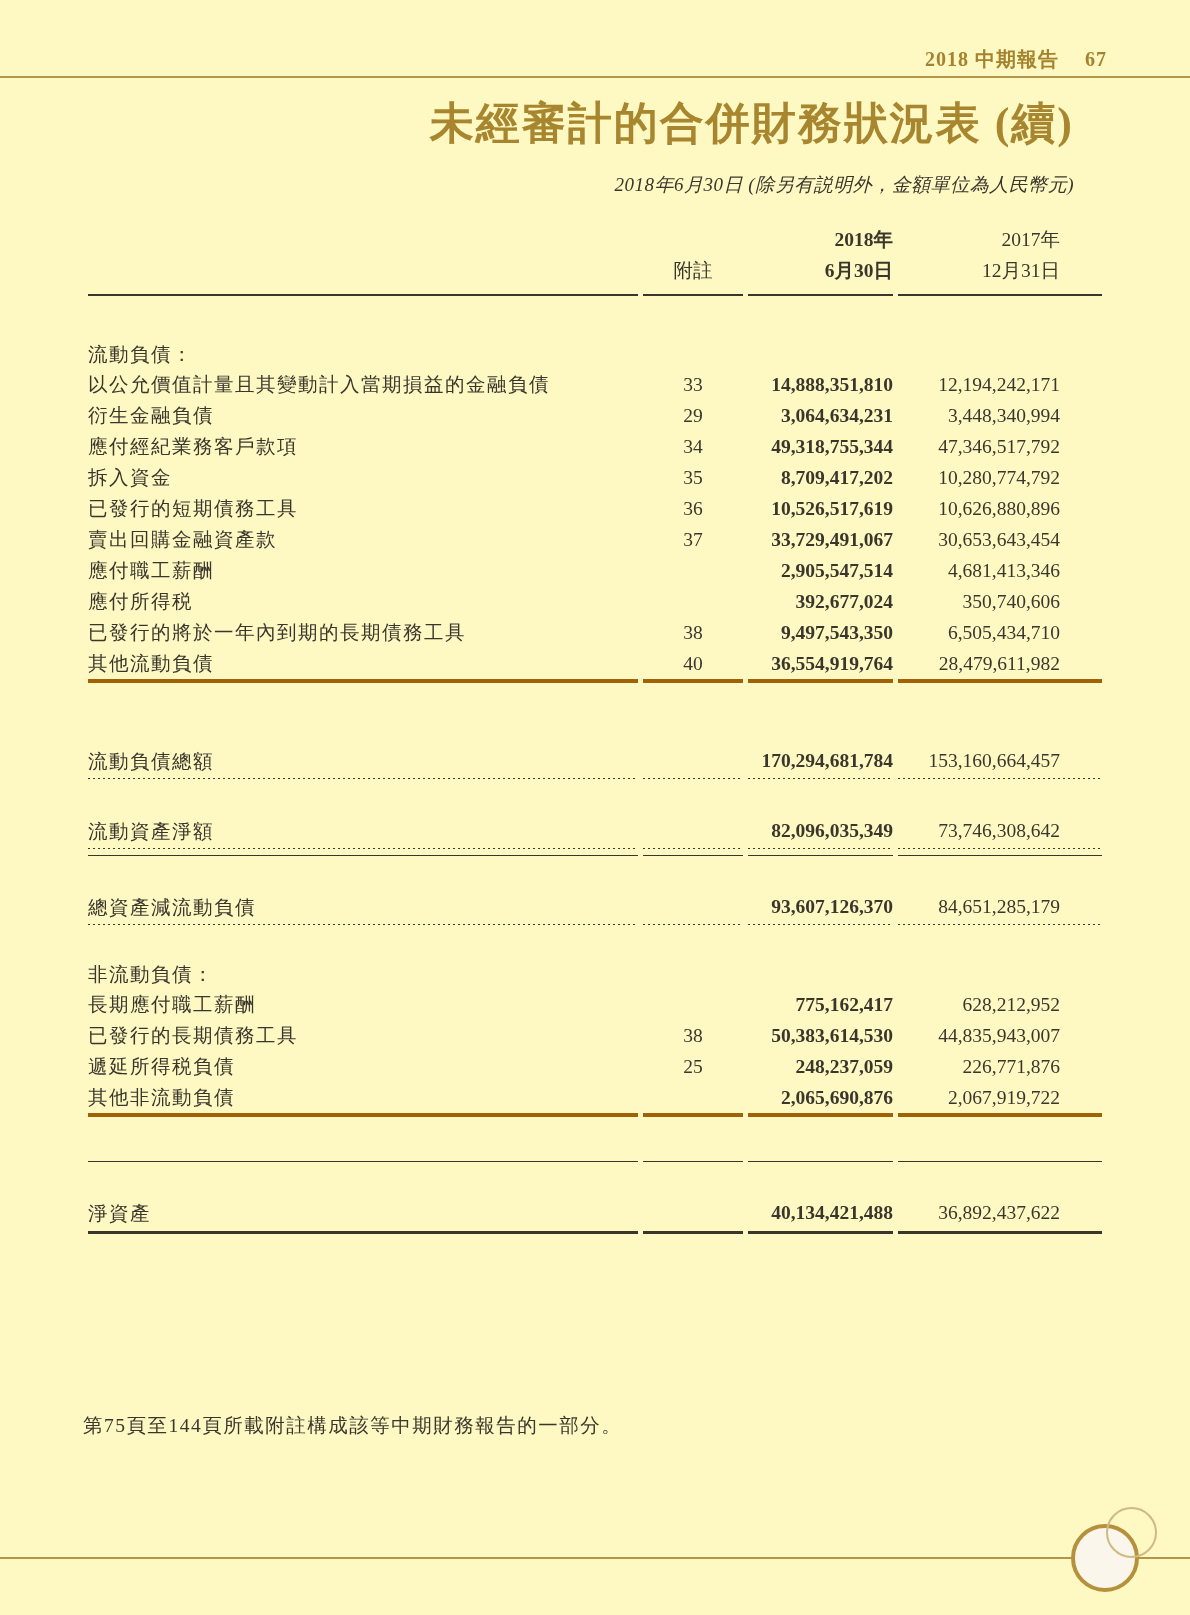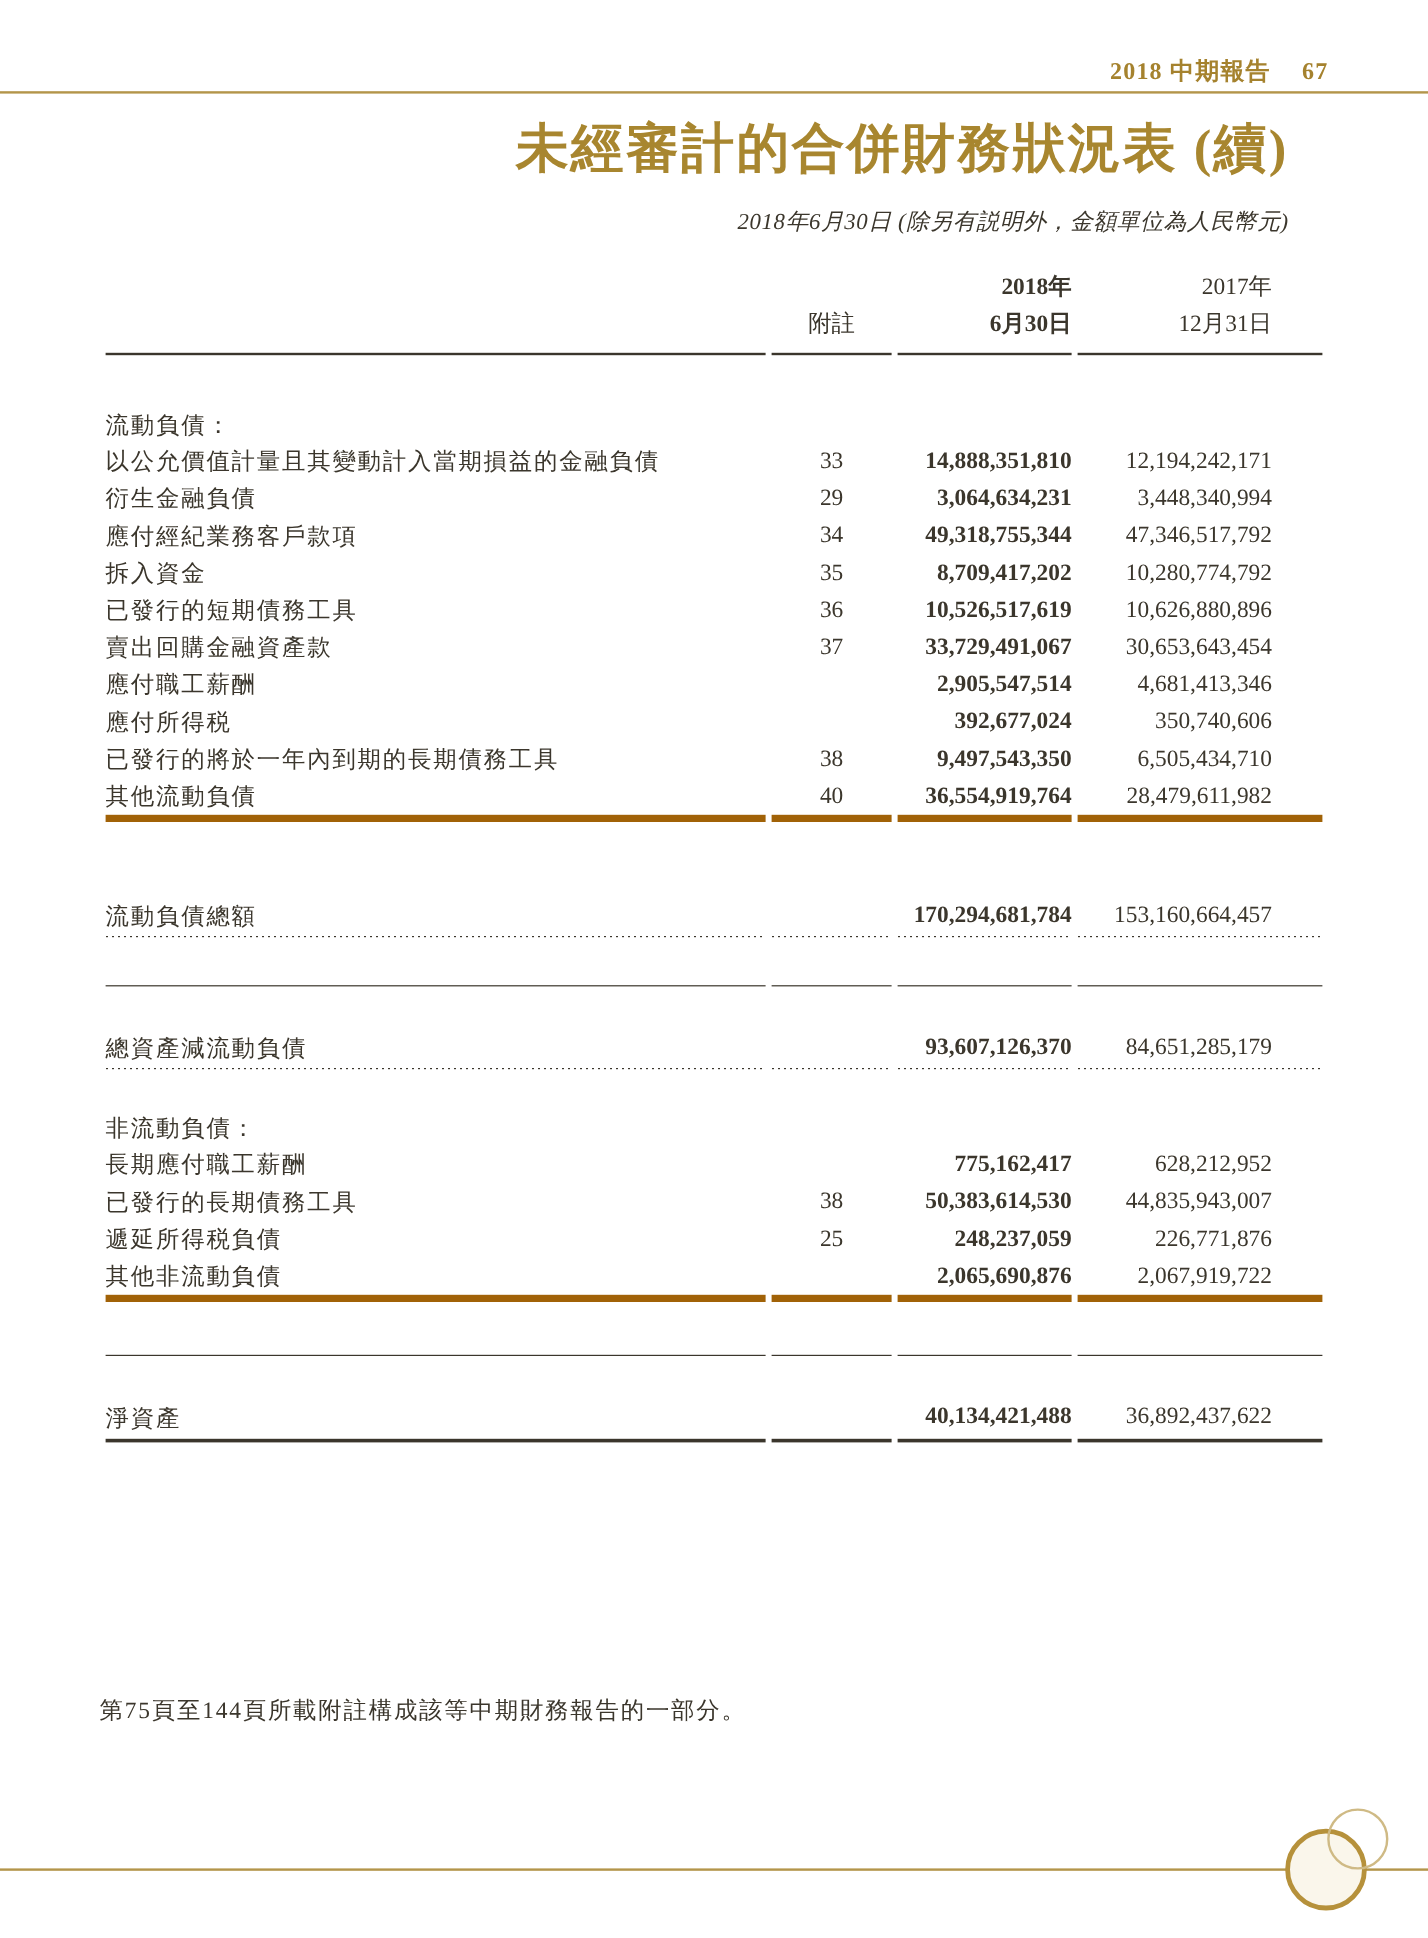--- a/index.html
+++ b/index.html
@@ -1,18 +1,18 @@
 <!DOCTYPE html>
 <html><head>
 <meta charset="utf-8">
 <style>
   html,body{margin:0;padding:0;background:#e8e4d8;}
   .page{
     position:relative;width:1190px;height:1615px;margin:0 auto;
-    background:#ffffff;overflow:hidden;
+    background:#fef9c3;overflow:hidden;
     font-family:"Liberation Serif","DejaVu Serif",serif;
     color:#3b362c;
   }
   
   .rule-gold{position:absolute;left:0;width:1190px;height:0;border-top:2px solid #b3954a;}
   .rule-top{top:76px;}
   .rule-bottom{top:1557px;}
   
   .header-bar{position:absolute;top:46px;right:83px;font-size:20px;font-weight:700;color:#a5822e;letter-spacing:1px;}
   .header-bar .pageno{margin-left:26px;}
@@ -29,21 +29,21 @@
   .h-2018{text-align:right;font-weight:700;}
   .h-2017{text-align:right;padding-right:42px !important;}
   tbody tr.item td, tbody tr.total td{height:31px;}
   tbody tr.total td{height:36px;}
   tbody tr.section td{height:30px;}
   .c-label{text-align:left;letter-spacing:1.5px;white-space:nowrap;font-family:Liberation Mono, monospace;}
   .c-note{text-align:center;}
   .c-v2018{text-align:right;font-weight:700;white-space:nowrap;}
   .c-v2017{text-align:right;padding-right:42px !important;white-space:nowrap;}
   
-  tr.r-solid td{border-bottom:6px solid #a16207;}
+  tr.r-solid td{border-bottom:4px solid #a16207;}
   tr.r-thick td{border-bottom:3.5px solid #3b362c;margin-top:29px;}
   tr.r-dashed td{
     background-image:repeating-linear-gradient(to right,#3b362c 0 2px,transparent 2px 5px);
     background-size:100% 1.5px;background-position:left bottom;background-repeat:no-repeat;
   }
   tr.ruleline td{height:6px;border-bottom:1.5px solid #3b362c;}
   tr.spacer td{height:30px;}
   
   .footer-note{position:absolute;left:83px;top:1412px;font-size:19.5px;letter-spacing:1.5px;color:#3b362c;}
   
@@ -172,20 +172,26 @@
             <td class="c-note"></td>
             <td class="c-v2018">170,294,681,784</td>
             <td class="c-v2017">153,160,664,457</td>
           </tr>
           <tr class="spacer">
             <td style="height: 34px;"></td>
             <td style="height: 34px;"></td>
             <td style="height: 34px;"></td>
             <td style="height: 34px;"></td>
           </tr>
+          <tr class="total r-dashed">
+            <td class="c-label">流動資產淨額</td>
+            <td class="c-note"></td>
+            <td class="c-v2018">82,096,035,349</td>
+            <td class="c-v2017">73,746,308,642</td>
+          </tr>
           <tr class="ruleline">
             <td></td>
             <td></td>
             <td></td>
             <td></td>
           </tr>
           <tr class="spacer">
             <td style="height: 33px;"></td>
             <td style="height: 33px;"></td>
             <td style="height: 33px;"></td>

